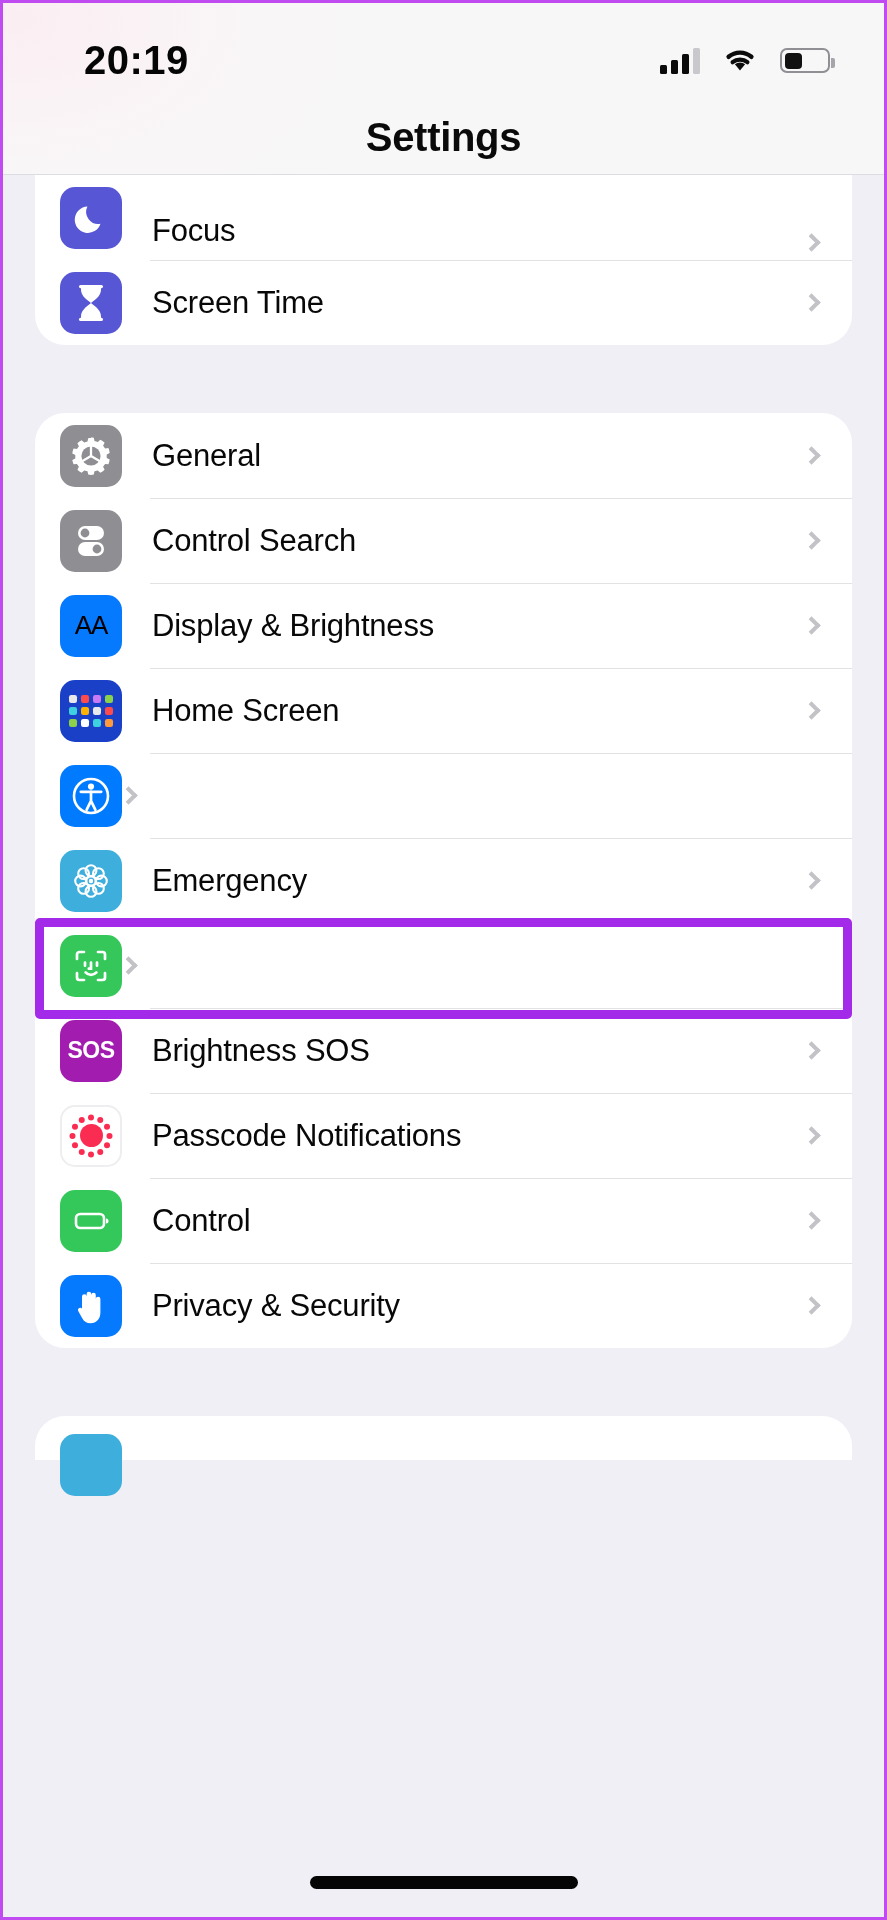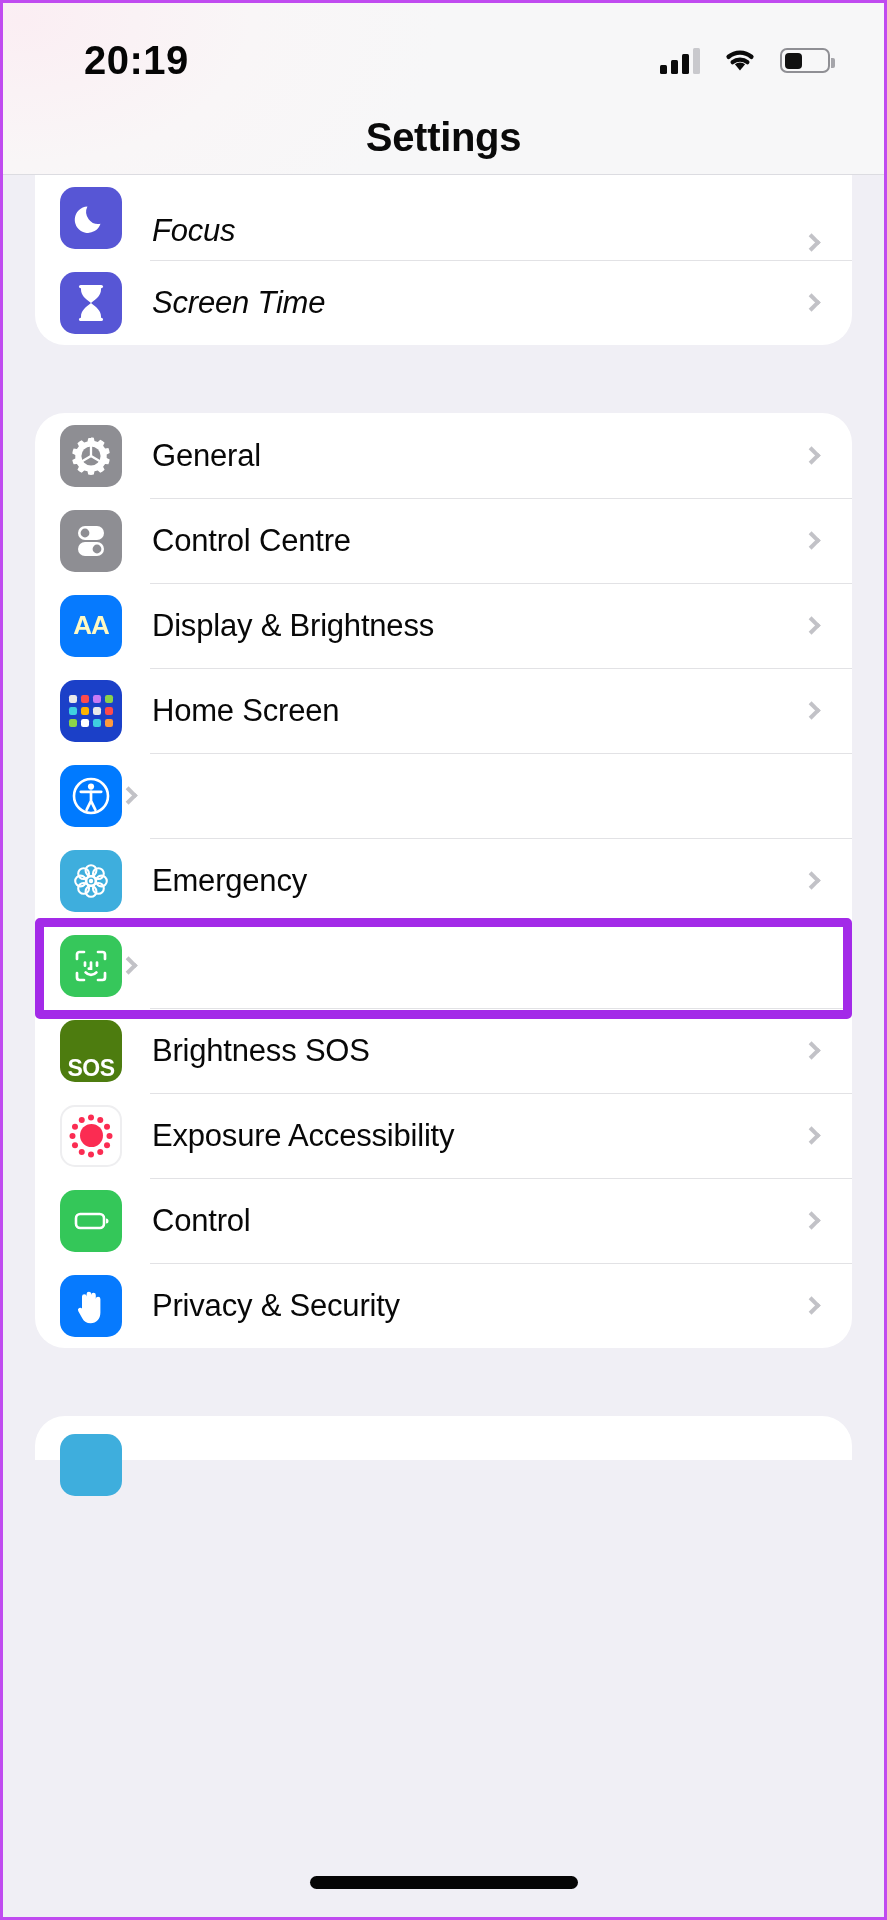--- a/index.html
+++ b/index.html
@@ -72,21 +72,21 @@
     background: #f0eff5;
     overflow: hidden;
   }
 
   .card {
     position: relative;
     margin: 0 32px;
     background: #ffffff;
     border-radius: 30px;
   }
-  .card.clipped-top { border-top-left-radius: 0; border-top-right-radius: 0; font-style: italic; }
+  .card.clipped-top { border-top-left-radius: 0; border-top-right-radius: 0; }
   .card.clipped-bottom { border-bottom-left-radius: 0; border-bottom-right-radius: 0; }
 
   .row {
     position: relative;
     display: flex; align-items: center;
     height: 85px;
     padding-left: 25px; padding-right: 28px;
   }
   .row + .row::before {
     content: ""; position: absolute; left: 115px; right: 0; top: 0;
@@ -121,28 +121,28 @@
   .ic-focus      { background: #5756d5; }
   .ic-screentime { background: #5756d5; }
   .ic-general    { background: #8e8e93; }
   .ic-control    { background: #8e8e93; }
   .ic-display    { background: #067afe; }
   .ic-home       { background: #1b40c8; }
   .ic-access     { background: #007aff; }
   .ic-wallpaper  { background: #3eaedd; }
   .ic-siri       { background: #1b1120; }
   .ic-faceid     { background: #36c75b; }
-  .ic-sos        { background: #4d7c0f; align-items: flex-end; }
+  .ic-sos        { background: #a21caf; }
   .ic-exposure   { background: #ffffff; border: 2px solid #eeeef0; }
   .ic-battery    { background: #34c759; }
   .ic-privacy    { background: #067afe; }
   .ic-partial    { background: #3eaedd; }
 
   .aa-text {
-    color: #fef9c3; font-size: 26px; font-weight: 700;
+    color: #000000; font-size: 26px; font-weight: 400;
     letter-spacing: -1px;
   }
   .sos-text {
     color: #fff; font-size: 23px; font-weight: 800;
     letter-spacing: -0.5px;
   }
 
   
   .dotgrid {
     width: 46px; display: flex; flex-wrap: wrap; gap: 4px;
@@ -279,21 +279,21 @@
 
       <div class="row">
         <span class="ic ic-control">
           <svg width="42" height="42" viewBox="0 0 42 42">
             <rect x="8" y="6" width="26" height="14" rx="7" fill="#fff"></rect>
             <circle cx="15" cy="13" r="4.4" fill="#8e8e93"></circle>
             <rect x="8" y="22" width="26" height="14" rx="7" fill="#fff"></rect>
             <circle cx="27" cy="29" r="4.4" fill="#8e8e93"></circle>
           </svg>
         </span>
-        <span class="row-label">Control Centre</span>
+        <span class="row-label">Control Search</span>
         <span class="chev"></span>
       </div>
 
       <div class="row">
         <span class="ic ic-display">
           <span class="aa-text">AA</span>
         </span>
         <span class="row-label">Display &amp; Brightness</span>
         <span class="chev"></span>
       </div>
@@ -389,21 +389,21 @@
               <span class="d" style="transform: translate(16.0215px, 9.25px);"></span>
               <span class="d" style="transform: translate(9.25px, 16.0215px);"></span>
               <span class="d" style="transform: translate(1.1328e-15px, 18.5px);"></span>
               <span class="d" style="transform: translate(-9.25px, 16.0215px);"></span>
               <span class="d" style="transform: translate(-16.0215px, 9.25px);"></span>
               <span class="d" style="transform: translate(-18.5px, 2.2656e-15px);"></span>
               <span class="d" style="transform: translate(-16.0215px, -9.25px);"></span>
               <span class="d" style="transform: translate(-9.25px, -16.0215px);"></span>
             </span>
         </span>
-        <span class="row-label">Exposure Accessibility</span>
+        <span class="row-label">Passcode Notifications</span>
         <span class="chev"></span>
       </div>
 
       <div class="row">
         <span class="ic ic-battery">
           <svg width="44" height="44" viewBox="0 0 44 44">
             <rect x="7" y="15" width="28" height="14" rx="4.2" fill="none" stroke="#fff" stroke-width="2.6"></rect>
             <path d="M37 19.5v5a2.5 2.5 0 0 0 0-5z" fill="#fff"></path>
           </svg>
         </span>

